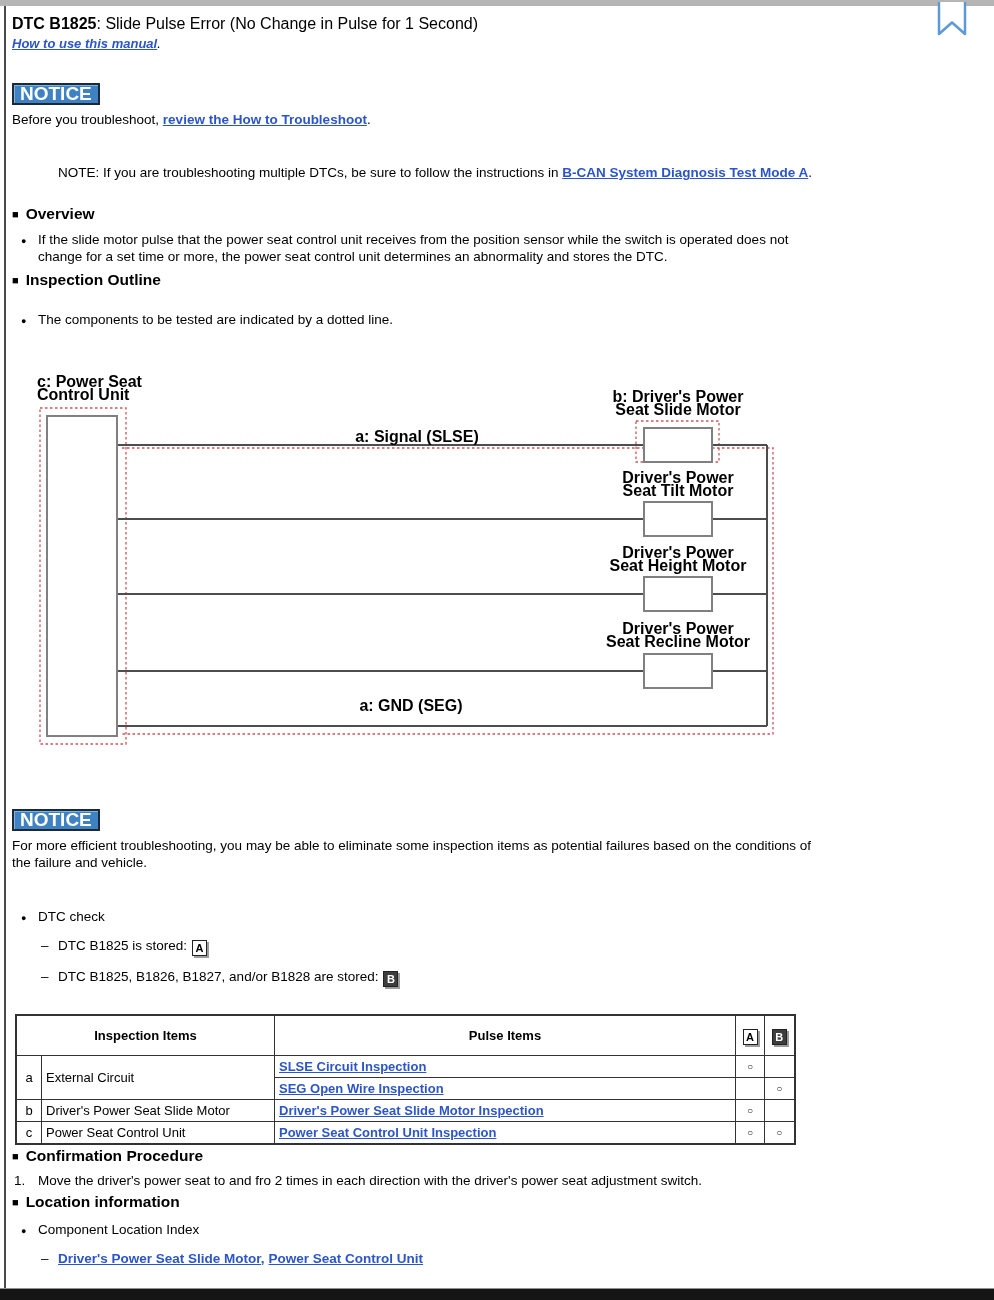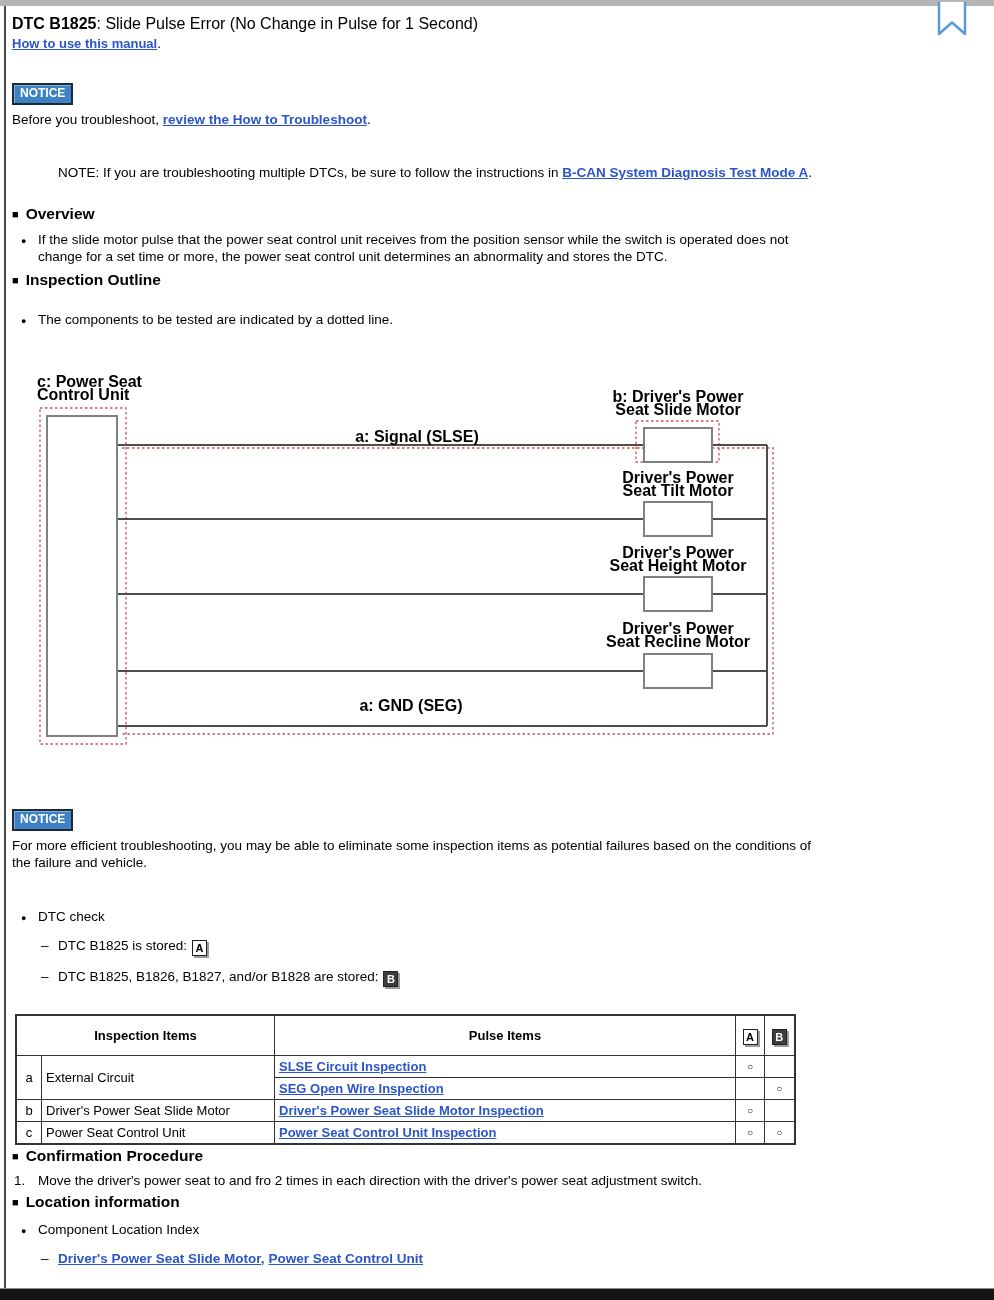--- a/index.html
+++ b/index.html
@@ -13,27 +13,27 @@
     padding:8px 8px 0 6px;height:1282px;box-sizing:border-box;position:relative;
   }
   .bottombar{height:12px;background:#151515;border-top:1px solid #909090;}
 
   
   .bookmark{position:absolute;left:936px;top:2px;width:32px;height:36px;cursor:pointer;}
 
   
   .pgtitle{font-size:16px;line-height:19px;}
   .pgtitle b{font-weight:bold;}
-  .manual-line{margin-top:3px;font-size:13px;font-weight:bold;}
+  .manual-line{margin-top:3px;font-size:13px;font-weight:bold;font-style:italic;}
   a.lnk{color:#2b55c8;font-weight:bold;text-decoration:underline;cursor:pointer;}
   .plain{color:#000;font-weight:normal;}
   .body-txt{font-size:13.5px;line-height:17px;max-width:800px;}
   .notice-badge{
     display:inline-block;background:#3f82c4;color:#fff;font-weight:bold;
-    font-size:12px;line-height:17px;padding:0 6px 1px;border:2px solid #1b2a36;
+    font-size:19px;line-height:17px;padding:0 6px 1px;border:2px solid #1b2a36;
     box-shadow:inset 1px 1px 0 #7db4e0;
   }
   .h2{font-size:15.5px;font-weight:bold;line-height:18px;}
   .h2 .mk{font-size:11px;margin-right:7px;vertical-align:1px;}
   .bullet{position:relative;padding-left:26px;max-width:788px;font-size:13.5px;line-height:17px;}
   .bullet .mk{position:absolute;left:9px;top:2px;font-size:9px;}
   .dash{position:relative;padding-left:46px;font-size:13.5px;line-height:17px;}
   .dash .mk{position:absolute;left:29px;top:0;}
   .stepline{position:relative;padding-left:26px;font-size:13.5px;line-height:17px;}
   .stepline .no{position:absolute;left:2px;top:0;}

